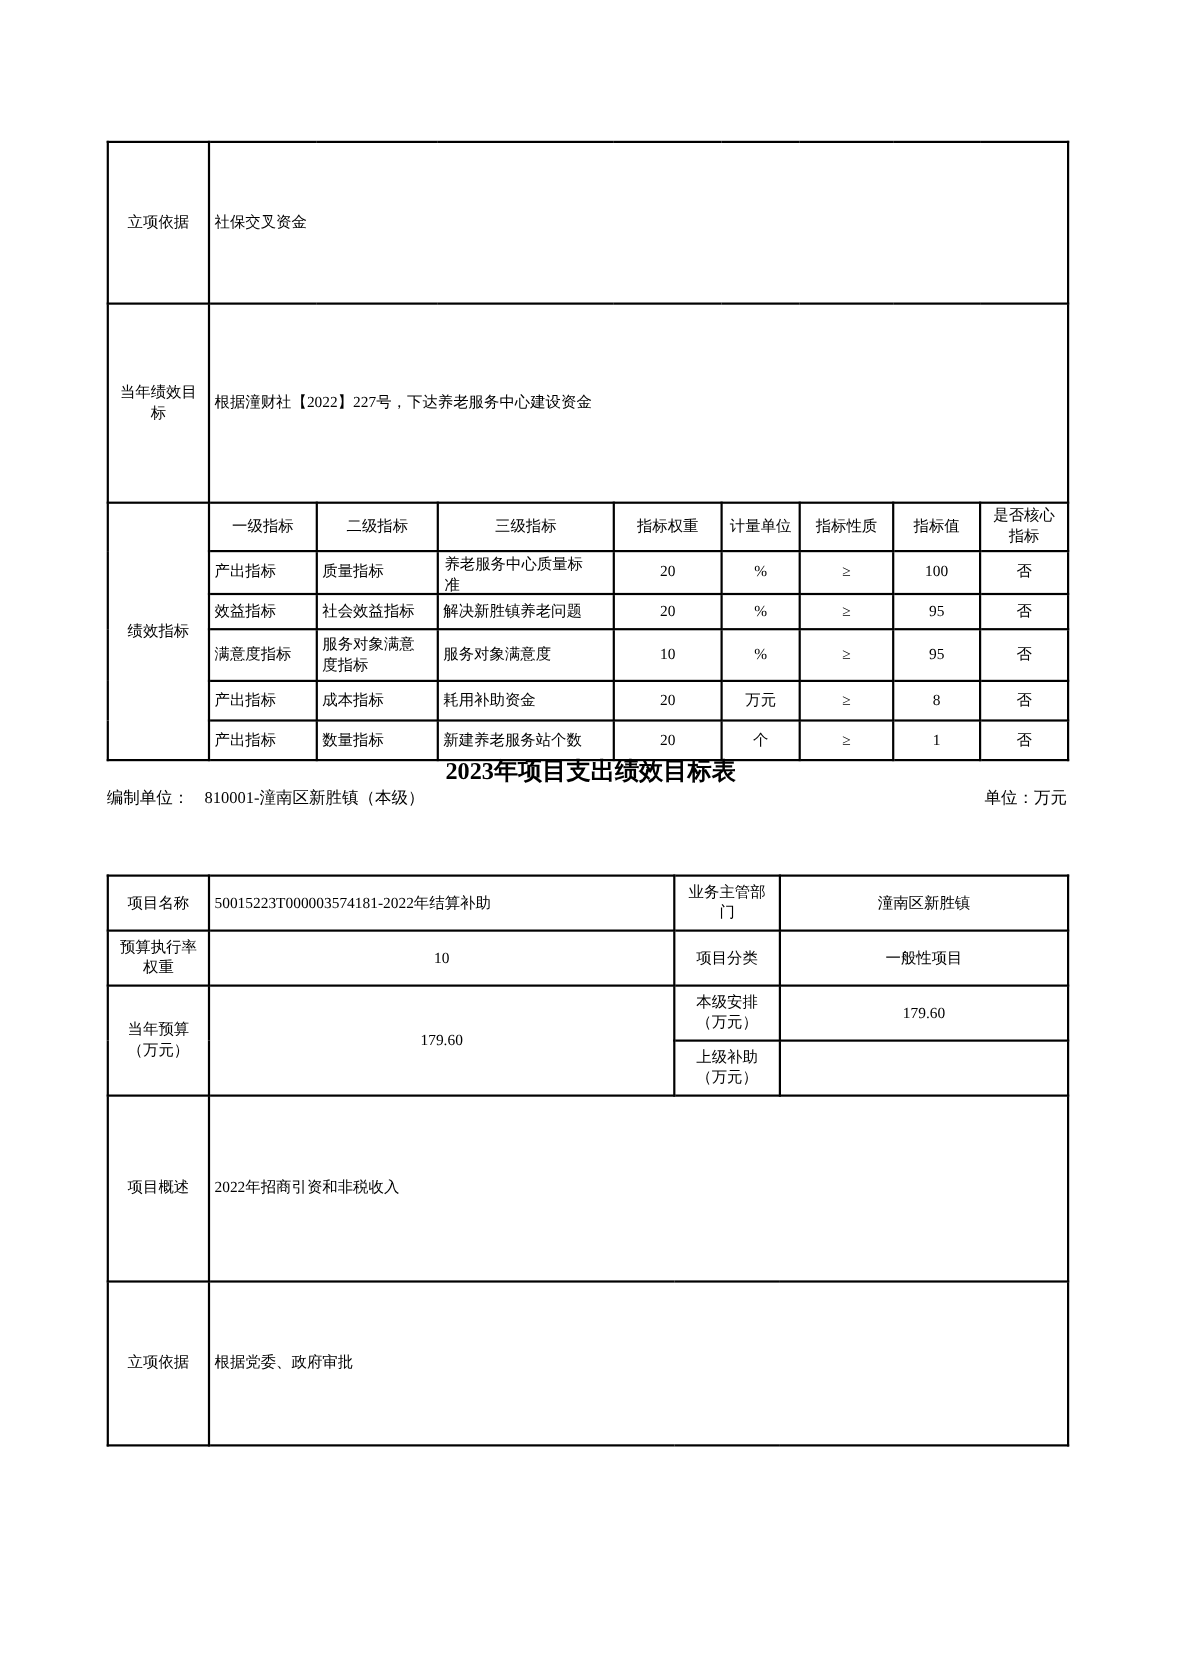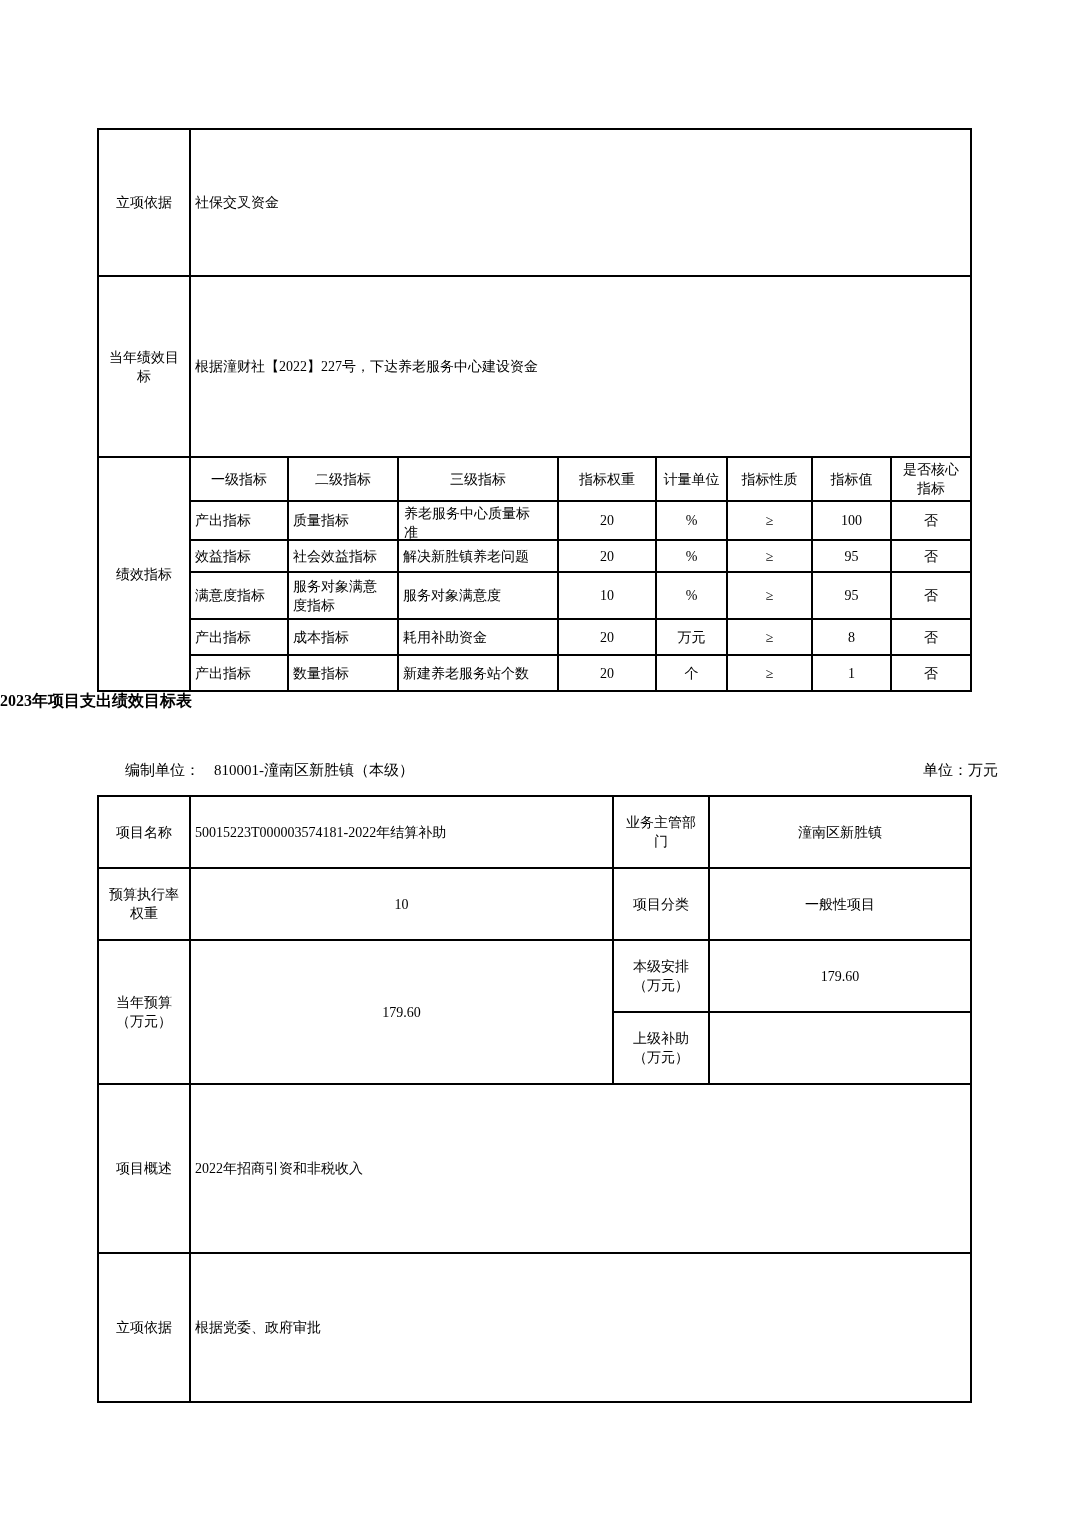--- a/index.html
+++ b/index.html
@@ -9,35 +9,35 @@
     font-family: "Liberation Serif", "DejaVu Serif", serif;
     position: relative; overflow: hidden;
   }
   table { border-collapse: collapse; table-layout: fixed; }
   td {
     border: 2px solid #000000;
     font-size: 14px; line-height: 19px;
     padding: 0; overflow: hidden;
     white-space: pre-line;
   }
-  .lbl { text-align: center; vertical-align: middle; padding: 16px 2px; }
+  .lbl { text-align: center; vertical-align: middle; padding: 5px 2px; }
   .val { text-align: left;  vertical-align: middle; padding: 1px 4px; }
   .ctr { text-align: center; vertical-align: middle; padding: 1px 2px; }
   .l3top { vertical-align: top; padding: 0; }
   .clip3 { height: 35px; overflow: hidden; padding: 2px 5px 0 5px; line-height: 19px; white-space: pre-line; }
   #table1 { position: absolute; top: 128px; left: 97px; width: 873px; }
   #table2 { position: absolute; top: 795px; left: 97px; width: 873px; }
   #title {
     position: absolute; top: 686px; left: 0; width: 1074px;
-    text-align: left; font-size: 16px; font-weight: bold; line-height: 30px;
+    text-align: center; font-size: 22px; font-weight: bold; line-height: 30px;
   }
   #meta {
-    position: absolute; top: 760px; left: 97px; width: 873px;
+    position: absolute; top: 716px; left: 97px; width: 873px;
     display: flex; justify-content: space-between;
-    font-size: 15px; line-height: 20px; margin-left: 28px;
+    font-size: 15px; line-height: 20px;
   }
   #meta .gap { margin-left: 14px; }
 </style>
 </head>
 <body>
 
 <table id="table1">
   <colgroup>
     <col style="width:92px">
       <col style="width:98px">

